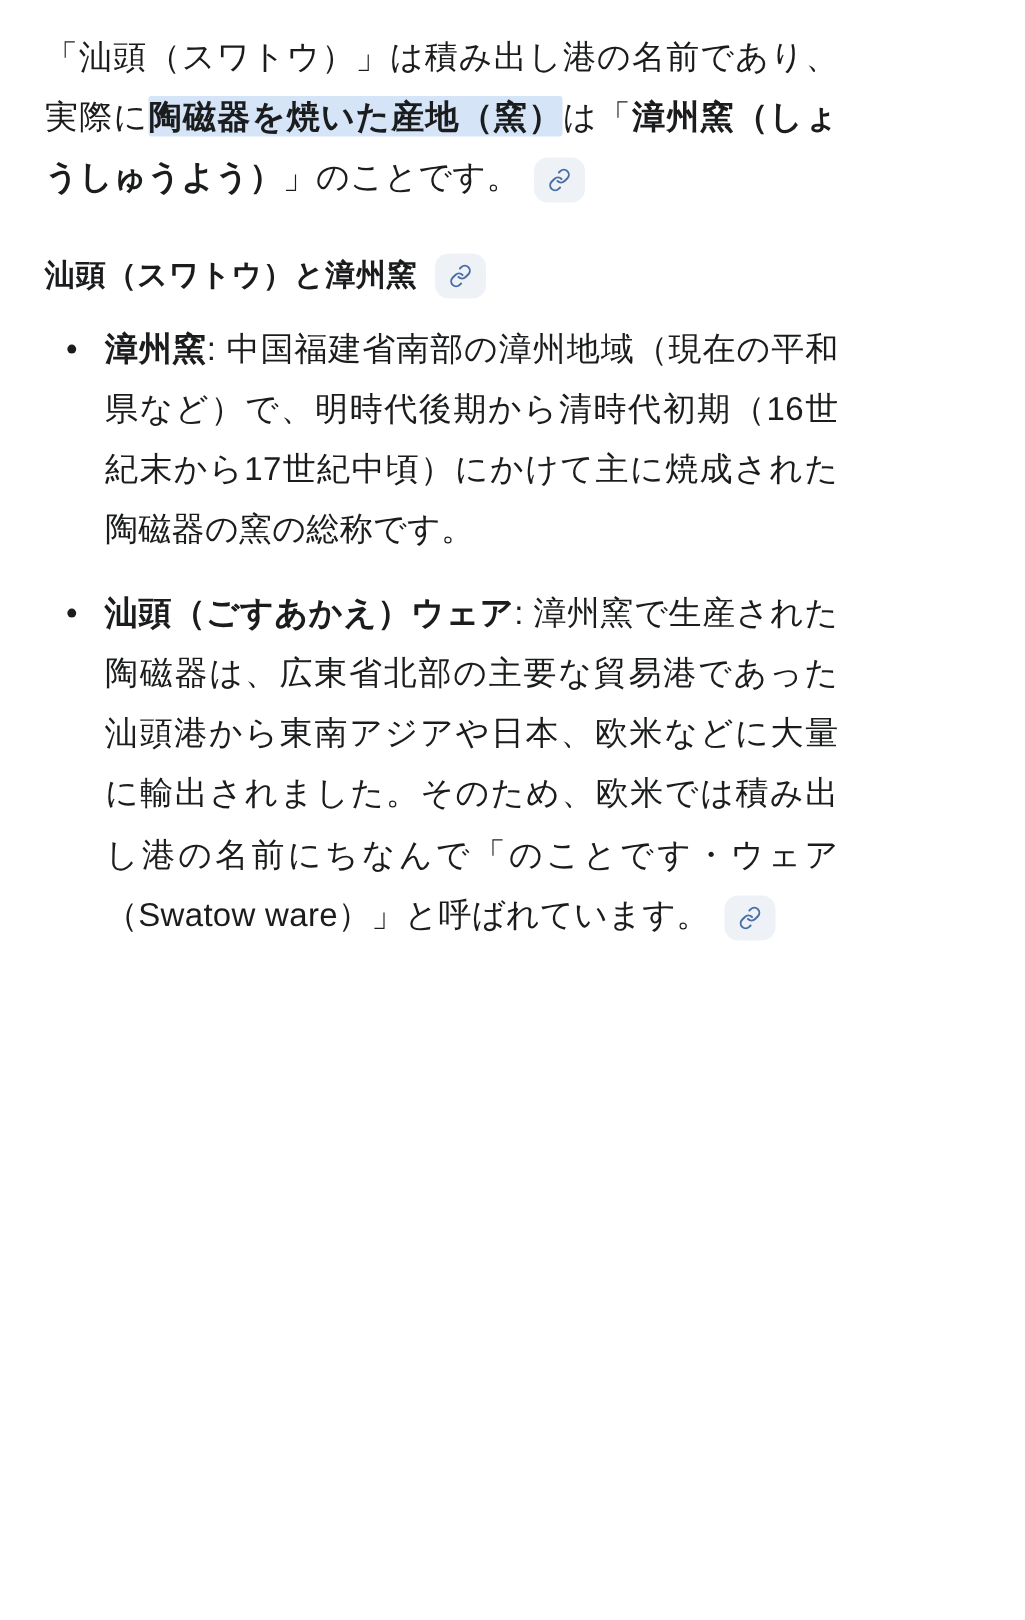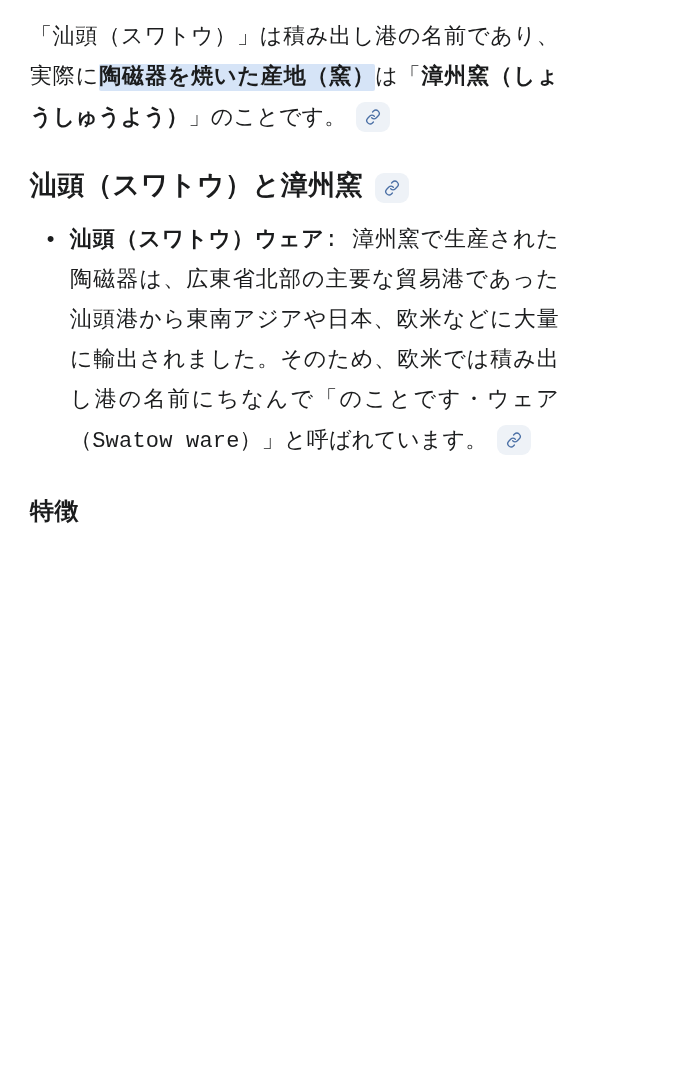--- a/index.html
+++ b/index.html
@@ -11,41 +11,40 @@
     width: 683px;
     min-height: 1080px;
     font-family: "Liberation Sans", sans-serif;
     color: #1b1c1d;
     -webkit-font-smoothing: antialiased;
   }
   .page {
     width: 595px;
     box-sizing: border-box;
     padding: 18px 36px 20px 30px;
-    font-family: Liberation Mono, monospace;
   }
   p.para {
     font-size: 22px;
     line-height: 1.82;
     margin: 0 0 18px 0;
     letter-spacing: 0.2px;
     text-align: justify;
     text-justify: inter-character;
   }
   .b {
     font-weight: bold;
   }
   .hl {
     background: #d6e4f7;
     font-weight: bold;
     border-radius: 2px;
     padding: 1px 0;
   }
   h2.section {
-    font-size: 27px;
+    font-size: 20px;
     font-weight: bold;
     line-height: 1.4;
     margin: 30px 0 14px 0;
     letter-spacing: 0.5px;
     display: flex;
     align-items: center;
     flex-wrap: wrap;
     gap: 10px;
   }
   h3.section-sm {
@@ -120,25 +119,27 @@
     <span class="link-chip">
         <svg width="16" height="16" viewBox="0 0 24 24" fill="none" stroke="#4a6fa5" stroke-width="2" stroke-linecap="round">
           <path d="M10 13a5 5 0 0 0 7.07 0l2.83-2.83a5 5 0 0 0-7.07-7.07L11.4 4.5"></path>
           <path d="M14 11a5 5 0 0 0-7.07 0L4.1 13.83a5 5 0 0 0 7.07 7.07l1.4-1.4"></path>
         </svg>
       </span>
   </h2>
 
   <ul class="bullets">
     <li>
-      <span class="b">汕頭（スワトウ）ウェア</span><span>: </span><span>漳州窯で生産された陶磁器は、広東省北部の主要な貿易港であった汕頭港から東南アジアや日本、欧米などに大量に輸出されました。そのため、欧米では積み出し港の名前にちなんで「のことです・ウェア（Swatow ware）」と呼ばれています。</span><span class="inline-chip-wrap"><span class="link-chip">
+      <span class="b">漳州窯</span><span>: </span><span>中国福建省南部の漳州地域（現在の平和県など）で、明時代後期から清時代初期（16世紀末から17世紀中頃）にかけて主に焼成された陶磁器の窯の総称です。</span>
+    </li>
+    <li>
+      <span class="b">汕頭（ごすあかえ）ウェア</span><span>: </span><span>漳州窯で生産された陶磁器は、広東省北部の主要な貿易港であった汕頭港から東南アジアや日本、欧米などに大量に輸出されました。そのため、欧米では積み出し港の名前にちなんで「のことです・ウェア（Swatow ware）」と呼ばれています。</span><span class="inline-chip-wrap"><span class="link-chip">
             <svg width="16" height="16" viewBox="0 0 24 24" fill="none" stroke="#4a6fa5" stroke-width="2" stroke-linecap="round">
               <path d="M10 13a5 5 0 0 0 7.07 0l2.83-2.83a5 5 0 0 0-7.07-7.07L11.4 4.5"></path>
               <path d="M14 11a5 5 0 0 0-7.07 0L4.1 13.83a5 5 0 0 0 7.07 7.07l1.4-1.4"></path>
             </svg>
           </span></span>
     </li>
   </ul>
 
-  <h3 class="section-sm">特徴</h3>
 
 
 </div>
 
 </body></html>

